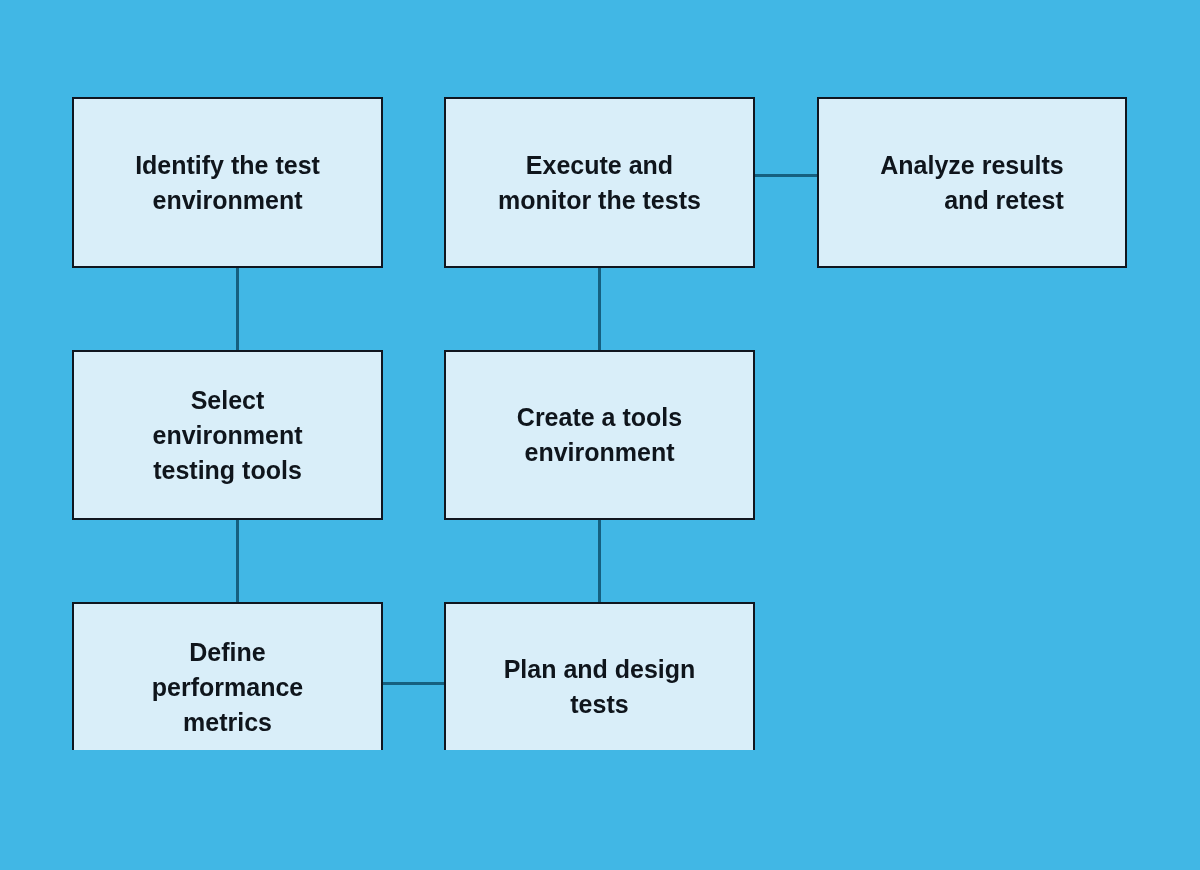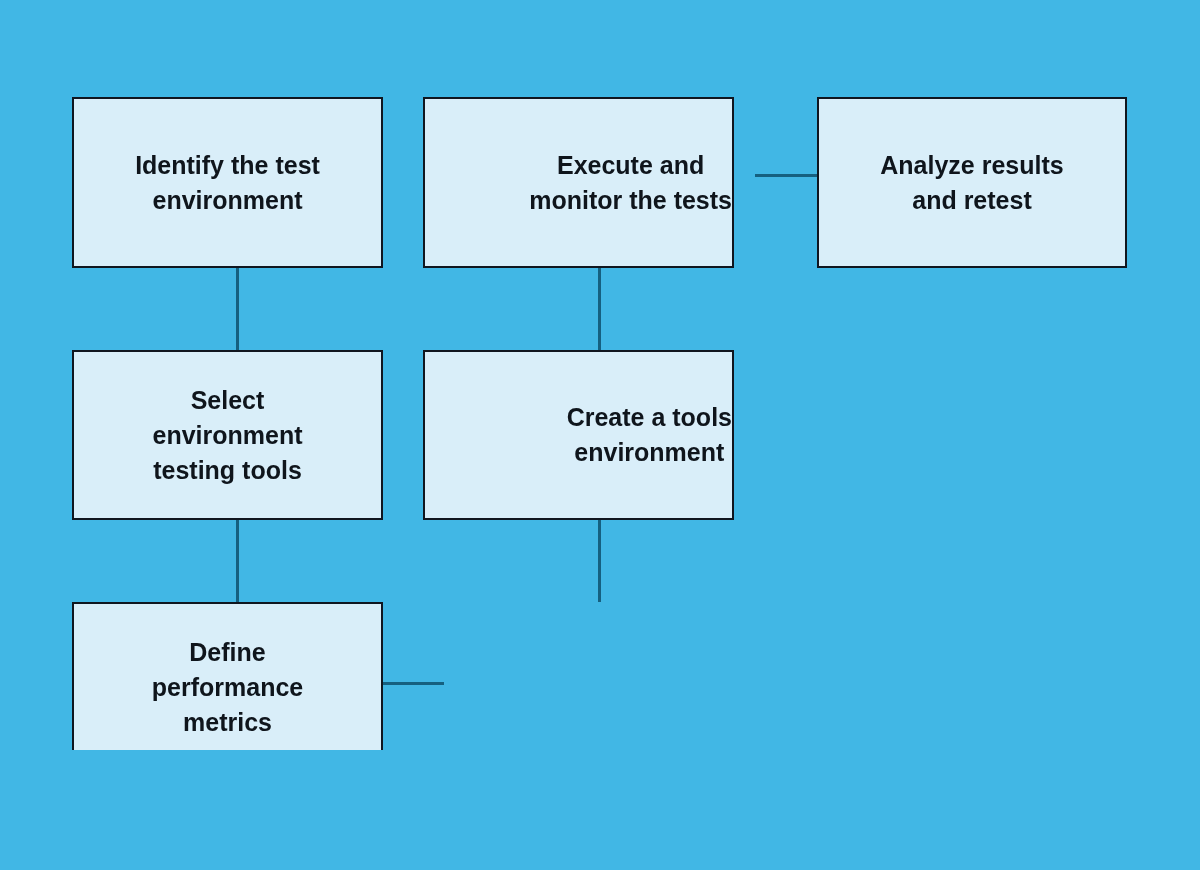--- a/index.html
+++ b/index.html
@@ -30,22 +30,22 @@
     align-items: center;
     justify-content: center;
     text-align: center;
     color: var(--text);
     font-weight: 700;
     font-size: 25px;
     line-height: 35px;
   }
   .node span { white-space: pre-line; display: block; }
   .col1 { left: 72px;  width: 311px; }
-  .col2 { left: 423px; width: 311px; justify-content: flex-end; }
-  .col3 { left: 817px; width: 310px; }
+  .col2 { left: 444px; width: 311px; }
+  .col3 { left: 817px; width: 310px; text-align: right; }
   .row1 { top: 97px;  height: 171px; }
   .row2 { top: 350px; height: 170px; }
   .row3 { top: 602px; height: 170px; }
   .edge { position: absolute; background: var(--edge); }
   .e1 { left: 236px; top: 268px; width: 3px;  height: 82px; }
   .e2 { left: 236px; top: 520px; width: 3px;  height: 82px; }
   .e3 { left: 383px; top: 682px; width: 61px; height: 3px;  }
   .e4 { left: 598px; top: 520px; width: 3px;  height: 82px; }
   .e5 { left: 598px; top: 268px; width: 3px;  height: 82px; }
   .e6 { left: 755px; top: 174px; width: 62px; height: 3px;  }
@@ -87,14 +87,18 @@
     <span>Create a tools
 environment</span>
   </div>
 
   <div class="node col1 row3">
     <span>Define
 performance
 metrics</span>
   </div>
 
+  <div class="node col2 row3">
+    <span>Plan and design
+tests</span>
+  </div>
 
 </div>
 
 </body></html>

